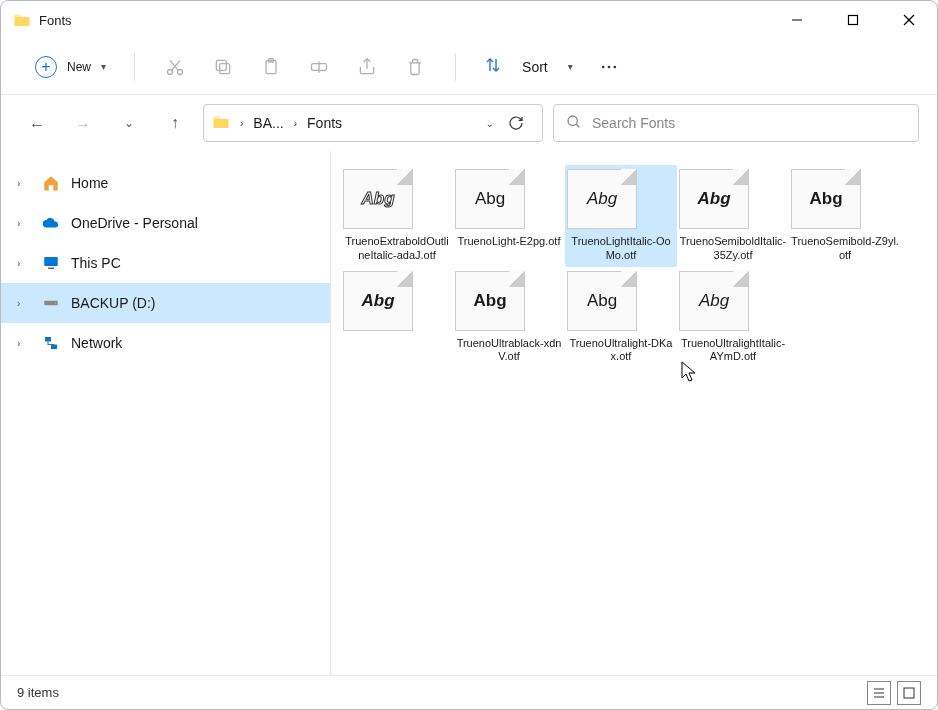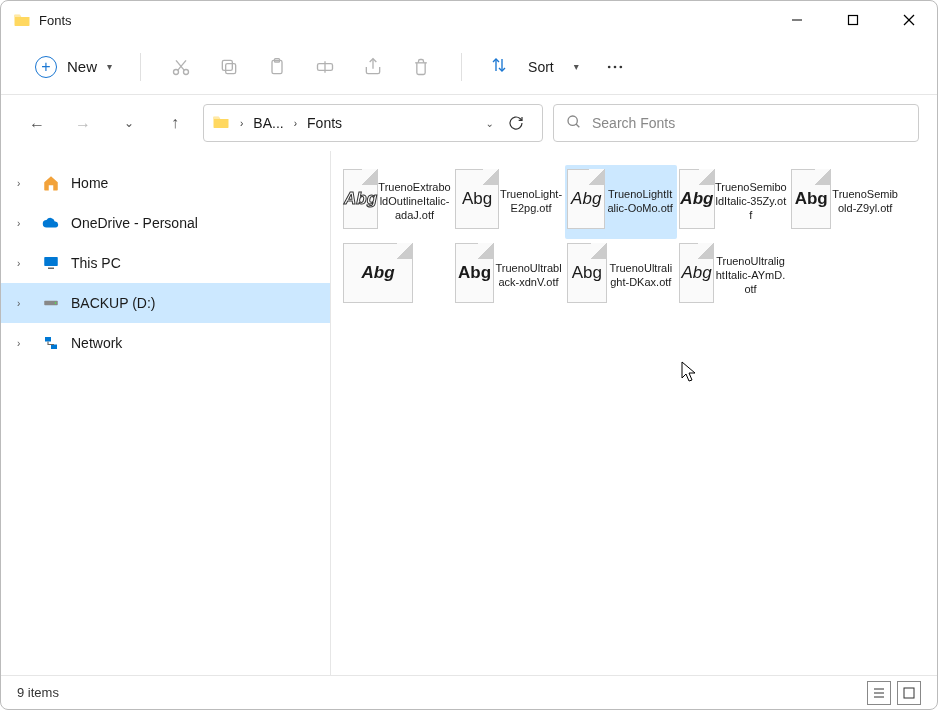--- a/index.html
+++ b/index.html
@@ -5,42 +5,42 @@
 * { box-sizing: border-box; margin: 0; padding: 0; }
 body { font-family: "Segoe UI", -apple-system, sans-serif; font-size: 14px; color: #1a1a1a; background: #fff; width: 938px; height: 710px; overflow: hidden; border: 1px solid #bbb; border-radius: 8px; position: relative; }
 .titlebar { height: 38px; display: flex; align-items: center; padding: 0 0 0 12px; }
 .titlebar .folder-ico { width:18px; height:18px; margin-right:8px; }
 .titlebar .title { font-size: 13px; }
 .win-controls { margin-left: auto; display: flex; }
 .win-btn { width: 56px; height: 38px; display:flex; align-items:center; justify-content:center; }
 .toolbar { height: 56px; display:flex; align-items:center; padding: 0 24px; gap: 4px; border-bottom: 1px solid #e6e6e6; }
 .new-btn { display:flex; align-items:center; gap:10px; padding: 6px 10px; border-radius: 4px; }
 .new-btn .plus { width:22px; height:22px; border:1.3px solid #1976d2; border-radius:50%; display:flex; align-items:center; justify-content:center; color:#1976d2; font-size:16px; line-height:1; }
-.new-btn .lbl { font-size:15px; }
+.new-btn .lbl { font-size:12px; }
 .toolbar .sep { width:1px; height:28px; background:#e0e0e0; margin: 0 14px; }
 .tbtn { width:44px; height:40px; display:flex; align-items:center; justify-content:center; color:#555; opacity:0.5; }
 .sort-btn { display:flex; align-items:center; gap:20px; padding:6px 10px; }
 .chev { font-size:10px; color:#555; }
 .navbar { height:56px; display:flex; align-items:center; padding:0 18px; gap:10px; }
 .nav-arrow { width:36px; height:36px; display:flex; align-items:center; justify-content:center; color:#555; font-size:16px; }
 .addrbar { flex:0 0 auto; width:340px; height:38px; border:1px solid #ccc; border-radius:4px; display:flex; align-items:center; padding:0 8px; gap:4px; }
 .addrbar .bseg { display:flex; align-items:center; gap:4px; }
 .addrbar .bchev { font-size:10px; color:#333; padding:0 6px; }
 .addrbar .spacer { flex:1; }
 .refresh { width:36px; height:36px; display:flex; align-items:center; justify-content:center; }
 .searchbox { flex:1; height:38px; border:1px solid #ccc; border-radius:4px; display:flex; align-items:center; padding:12px 12px; gap:10px; color:#888; }
 .body { display:flex; height: calc(100% - 38px - 56px - 56px - 34px); }
 .sidebar { width:330px; border-right:1px solid #e6e6e6; padding-top:12px; }
 .side-item { display:flex; align-items:center; gap:10px; height:40px; padding:0 16px; }
 .side-item.sel { background:#cce8ff; }
 .side-item .exp { width:14px; font-size:10px; color:#555; }
 .side-ico { width:20px; height:20px; display:flex; align-items:center; justify-content:center; }
 .content { flex:1; padding:14px 10px; overflow:auto; }
 .grid { display:flex; flex-wrap:wrap; gap:0; }
-.file { width:112px; display:flex; align-items:center; padding:4px 2px; }
+.file { width:112px; display:flex; flex-direction:column; padding:4px 2px; }
 .file.sel { background:#cce8ff; border-radius:2px; }
 .thumb { width:70px; height:60px; background:#fafafa; border:1px solid #ccc; position:relative; display:flex; align-items:center; justify-content:center; margin-bottom:6px; }
 .thumb::before { content:""; position:absolute; top:-1px; right:-1px; width:16px; height:16px; background:linear-gradient(135deg, #fafafa 50%, #ccc 50%); }
 .thumb-txt { font-size:17px; }
 .st-n { font-style:normal; font-weight:normal; }
 .st-i { font-style:italic; font-weight:normal; }
 .st-b { font-style:normal; font-weight:bold; }
 .st-bi { font-style:italic; font-weight:bold; }
 .st-bio { font-style:italic; font-weight:bold; -webkit-text-stroke:1px #333; color:transparent; }
 .st-ul { font-style:normal; font-weight:200; }

